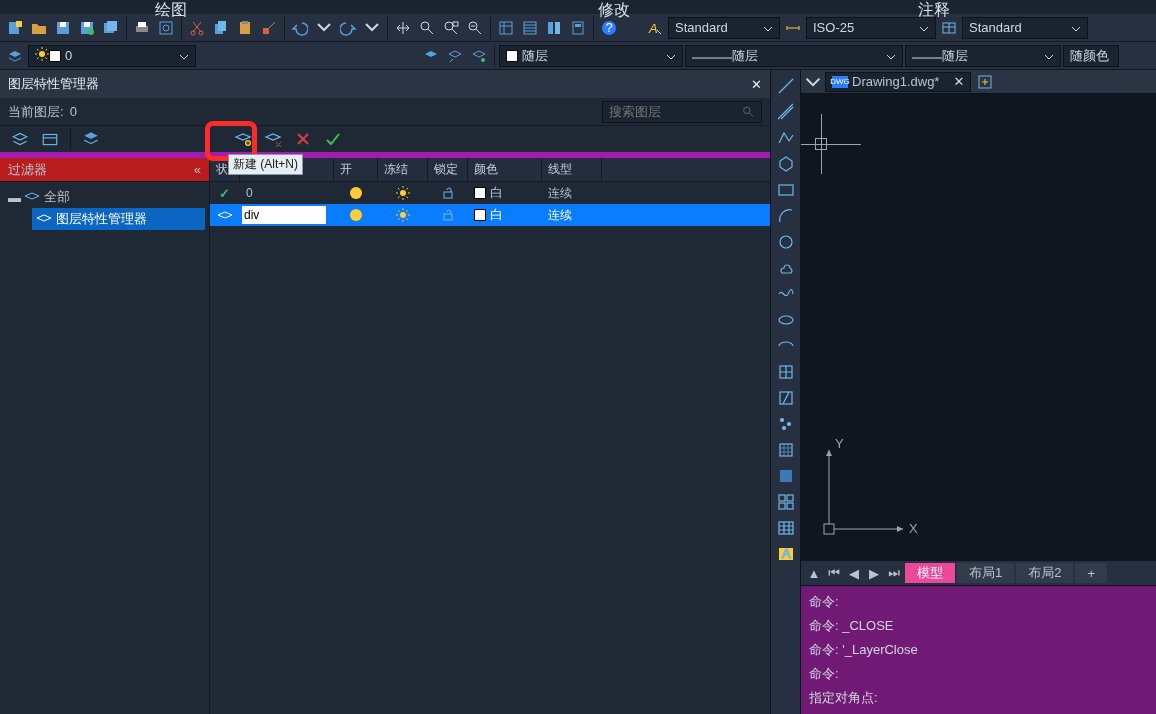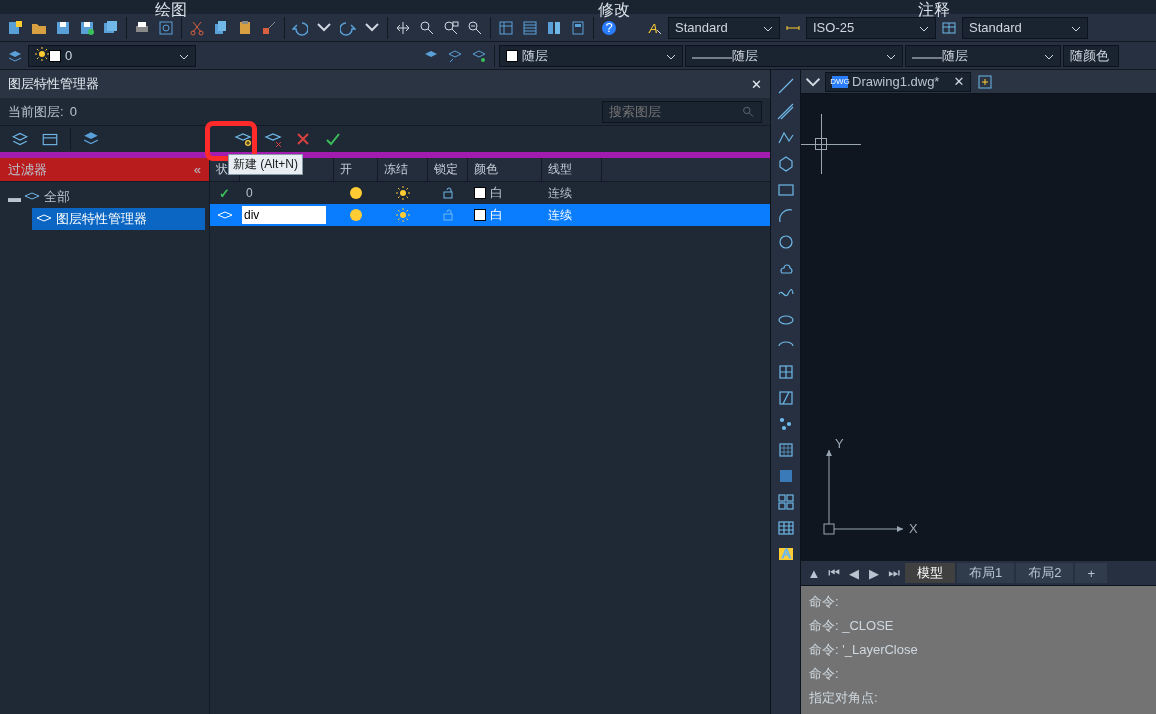--- a/index.html
+++ b/index.html
@@ -76,22 +76,22 @@
 .canvas { flex: 1; background: #0f1620; position: relative; }
 .crosshair-h { position: absolute; left: 0; top: 50px; width: 60px; height: 1px; background: #9aa6b2; }
 .crosshair-v { position: absolute; left: 20px; top: 20px; width: 1px; height: 60px; background: #9aa6b2; }
 .crosshair-box { position: absolute; left: 14px; top: 44px; width: 12px; height: 12px; border: 1px solid #9aa6b2; }
 .ucs { position: absolute; left: 20px; bottom: 20px; }
 .ucs svg { width: 100px; height: 100px; }
 .ucs text { fill: #9aa6b2; font-size: 13px; }
 .layout-tabs { height: 24px; background: #263040; display: flex; align-items: center; gap: 2px; padding: 0 4px; }
 .layout-tabs .nav { width: 18px; height: 18px; display: flex; align-items: center; justify-content: center; cursor: pointer; }
 .layout-tabs .lt-tab { padding: 0 12px; height: 20px; display: flex; align-items: center; background: #303b4c; }
-.layout-tabs .lt-tab.active { background: #404040; color: #fff; }
-.cmd { flex: 0 0 120px; background: #737373; border-top: 1px solid #0d131c; padding: 4px 8px; color: #cfd8e0; font-family: "SimSun", monospace; font-size: 15px; line-height: 24px; position: relative; }
+.layout-tabs .lt-tab.active { background: #ec4899; color: #fff; }
+.cmd { flex: 0 0 120px; background: #701a75; border-top: 1px solid #0d131c; padding: 4px 8px; color: #cfd8e0; font-family: "SimSun", monospace; font-size: 15px; line-height: 24px; position: relative; }
 
 
 .bulb { width: 12px; height: 12px; border-radius: 50%; background: #ffcc33; }
 .sun { width: 14px; height: 14px; }
 .check { color: #3bbf5a; font-weight: bold; }
 </style>
 </head>
 <body>
 
 <div class="menu-row">

